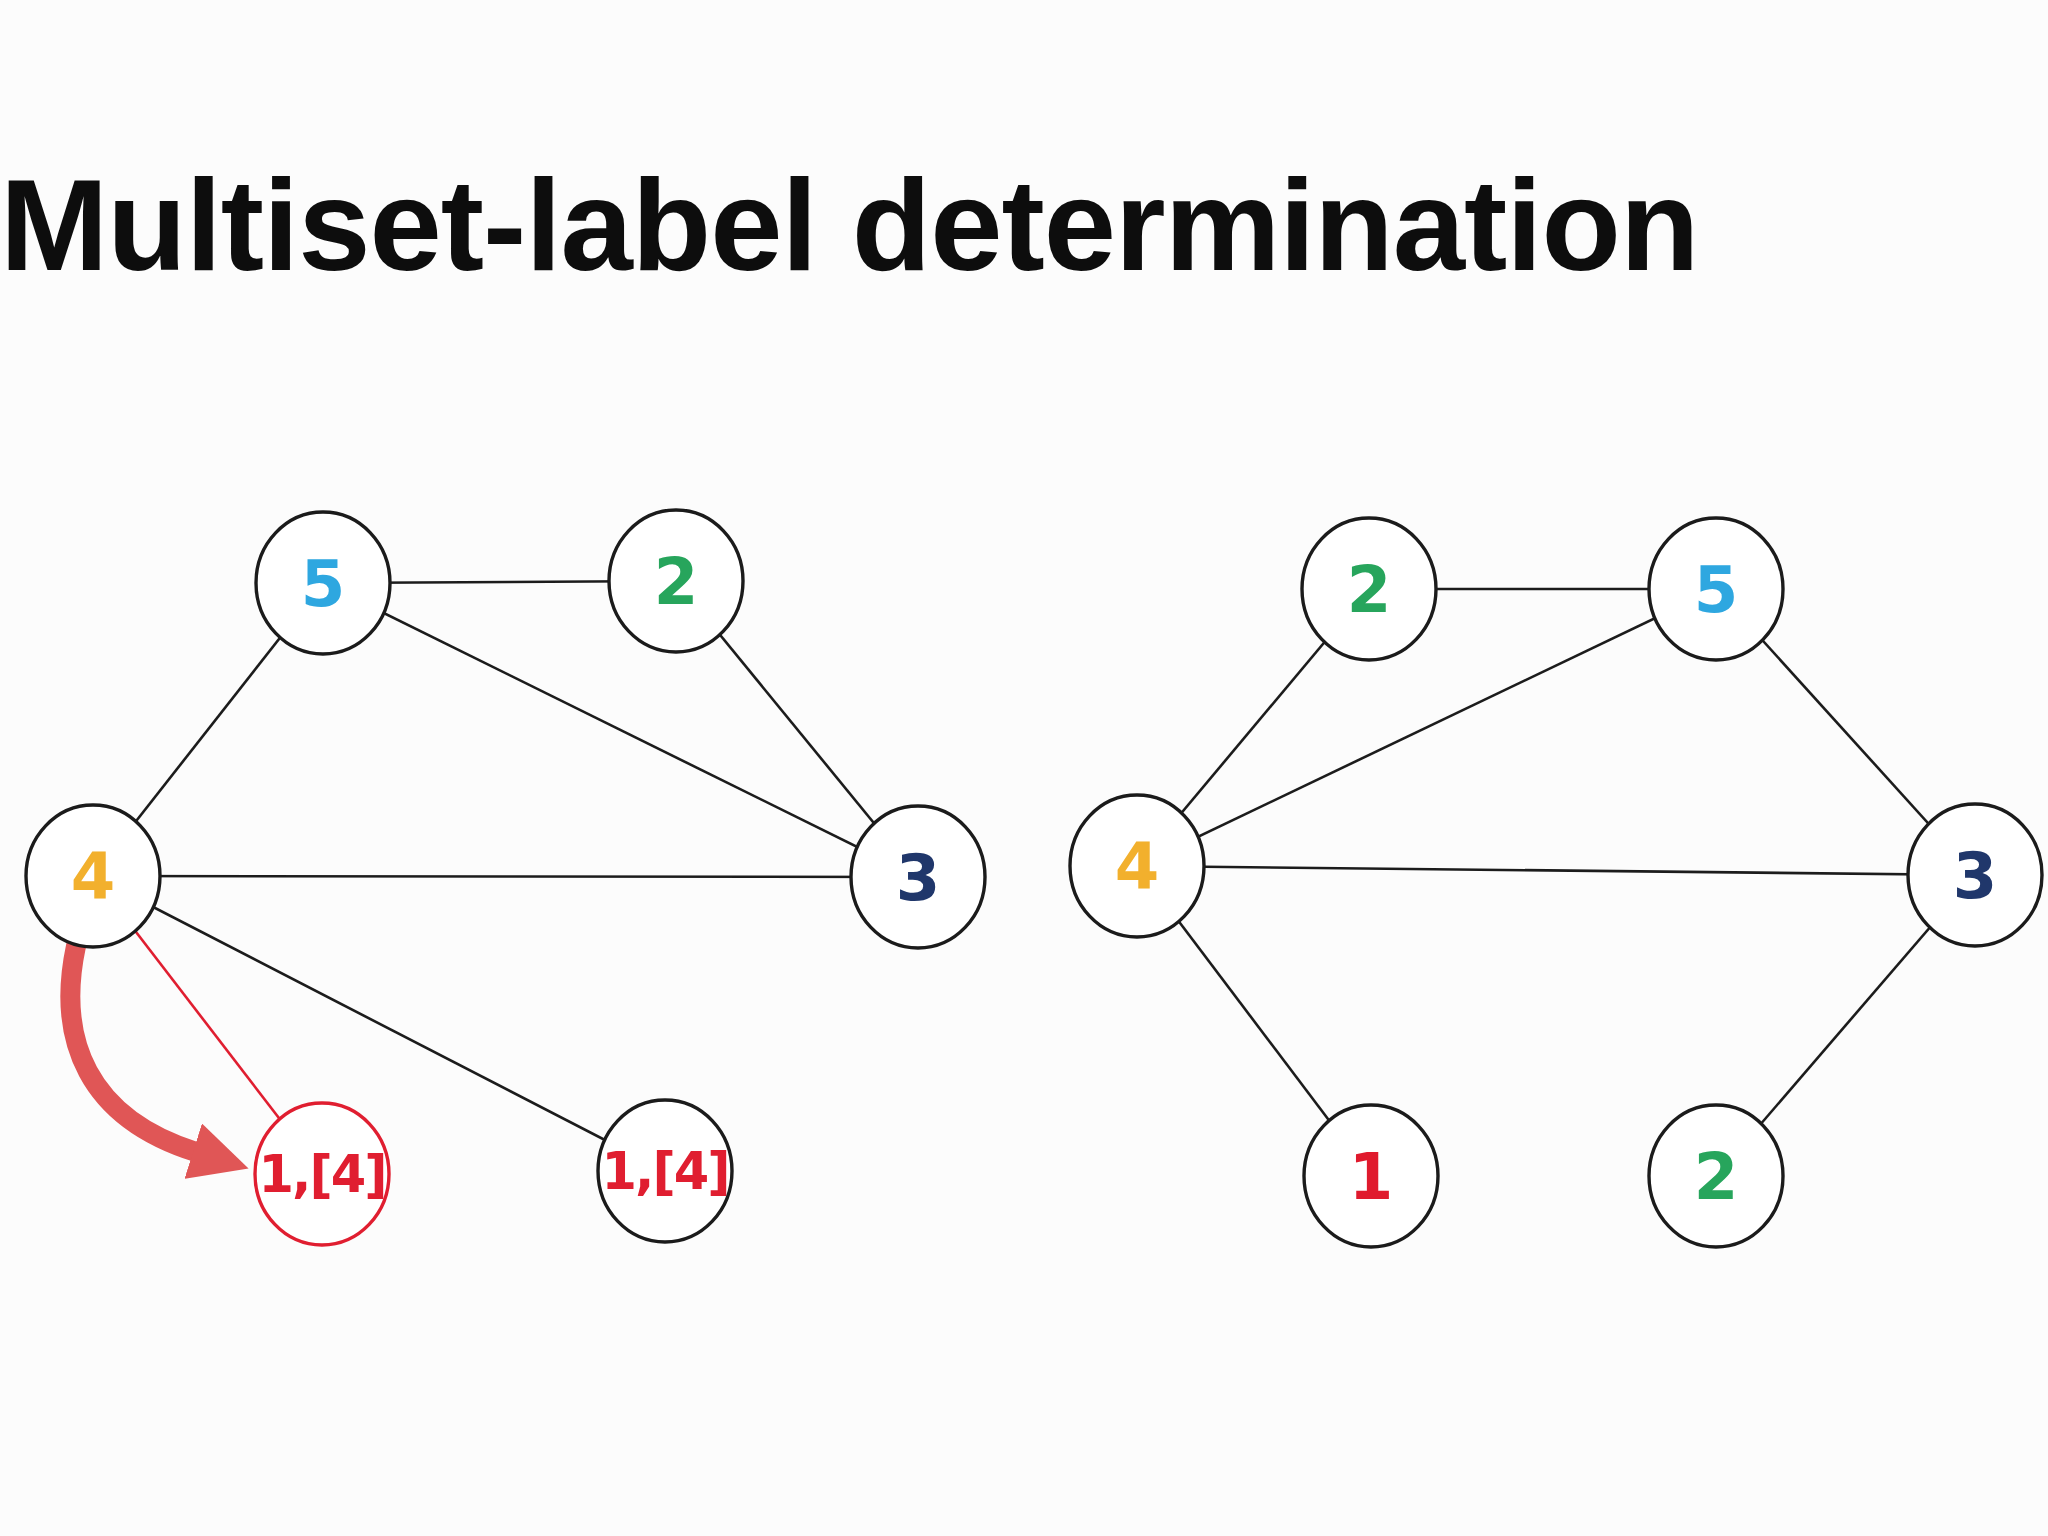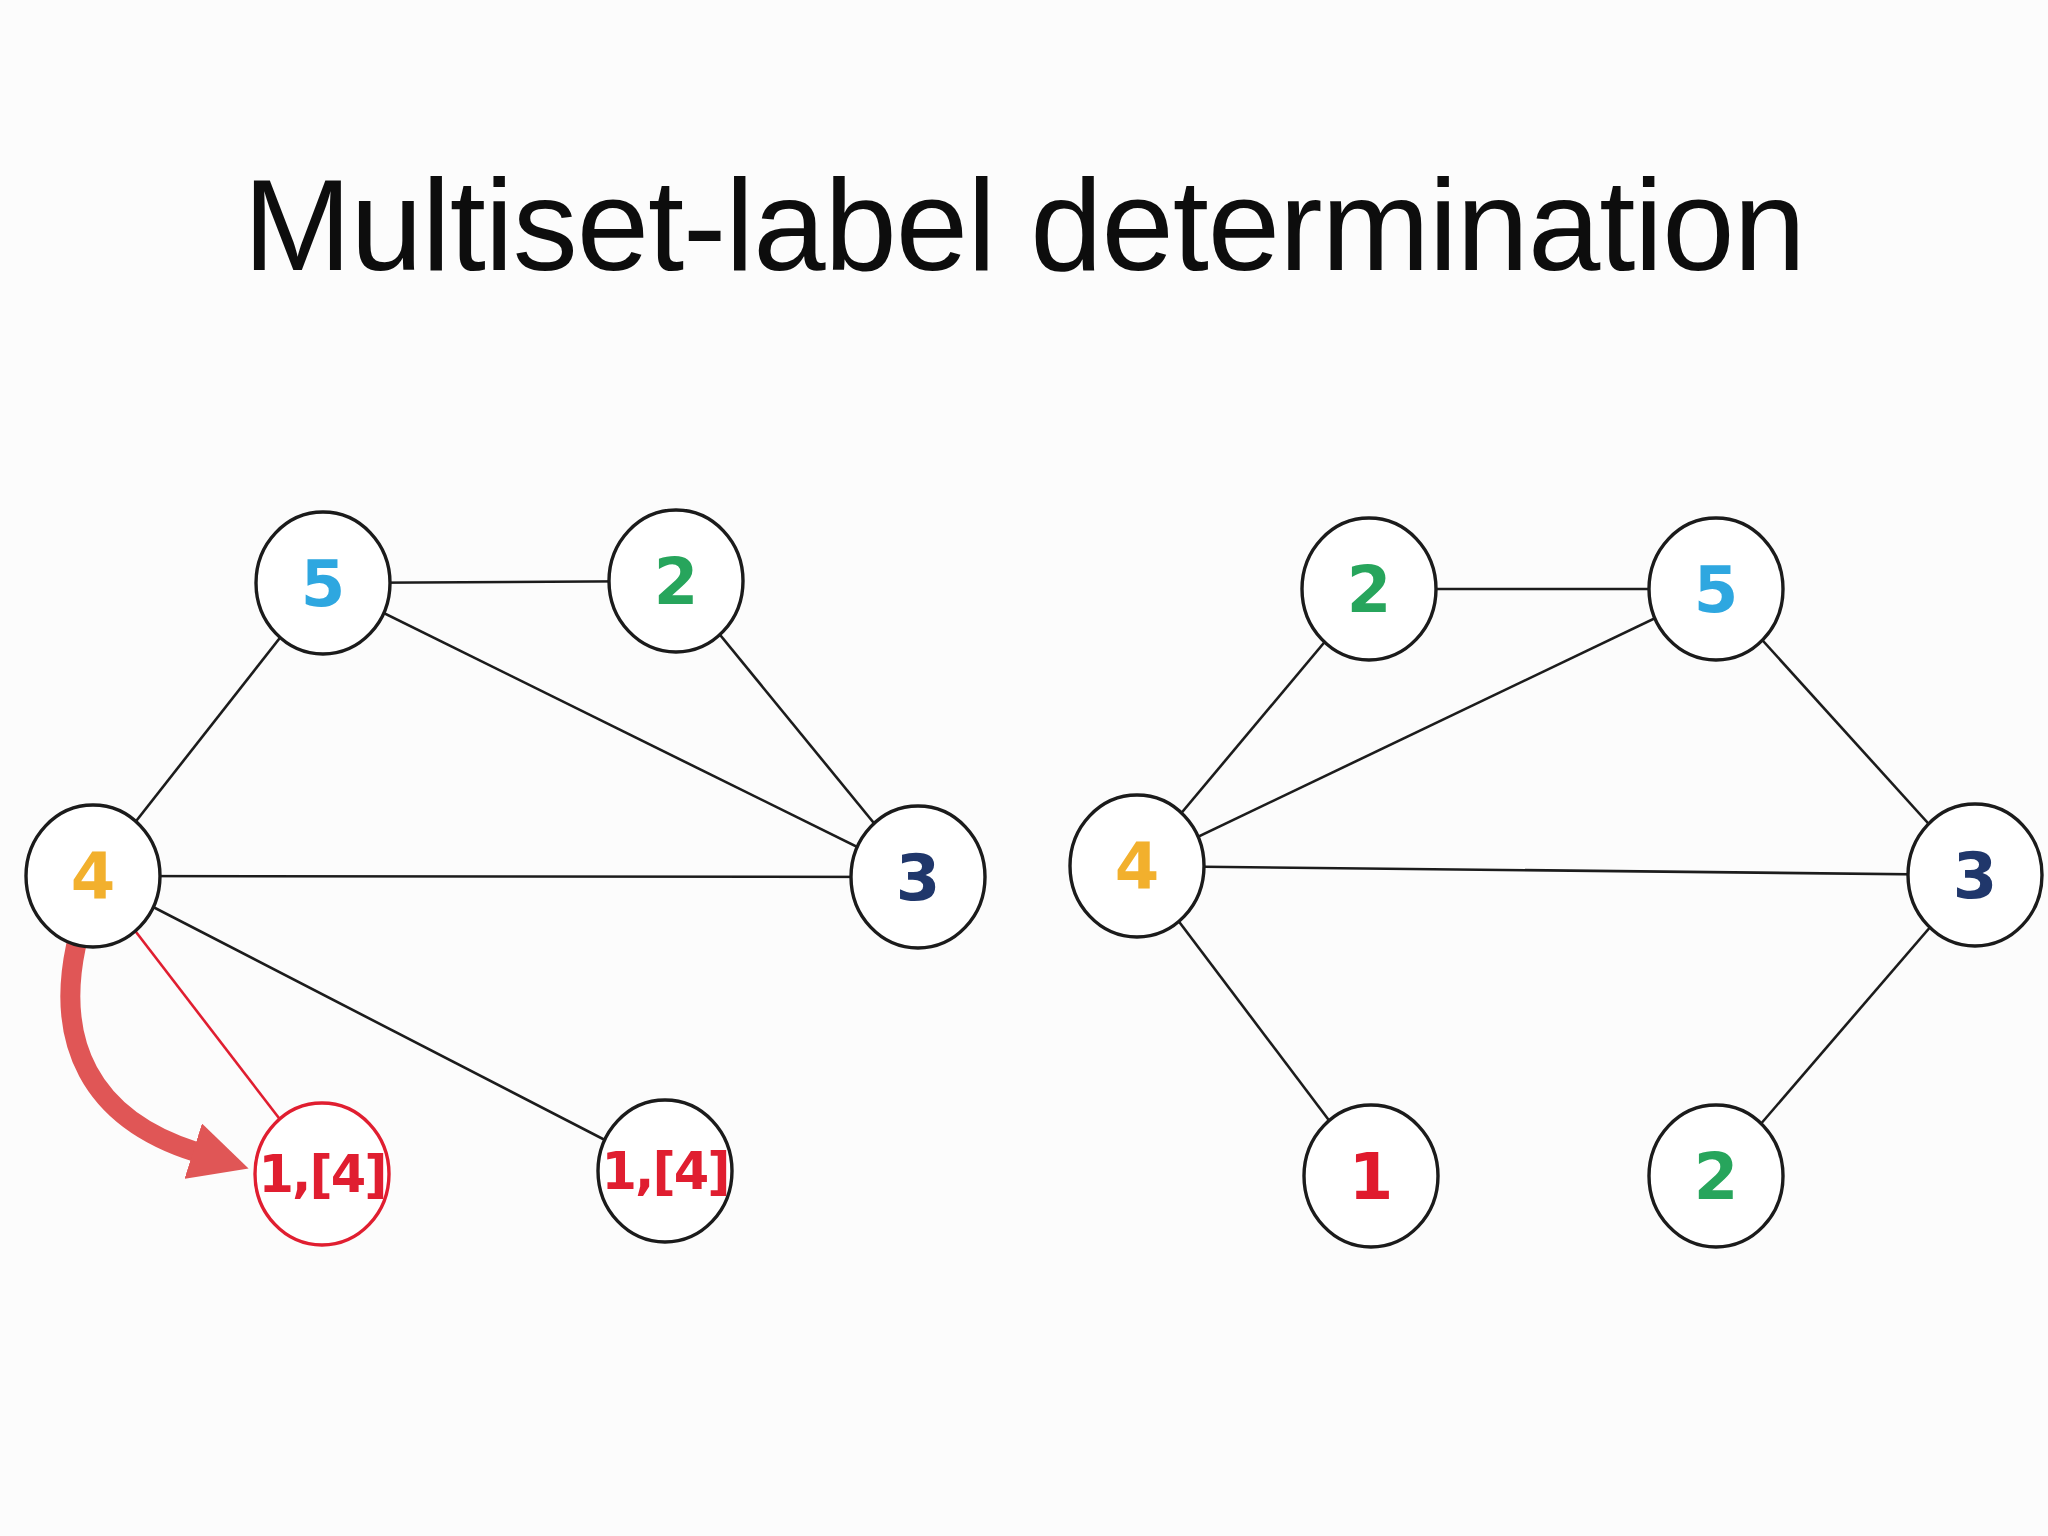--- a/index.html
+++ b/index.html
@@ -1,20 +1,20 @@
 <!DOCTYPE html>
 <html><head>
 <meta charset="utf-8">
 <style>
   html,body{margin:0;padding:0;}
   body{width:2048px;height:1536px;background:#fcfcfc;overflow:hidden;
        font-family:"Liberation Sans", sans-serif;}
   .slide{position:relative;width:2048px;height:1536px;background:#fcfcfc;}
-  .title{position:absolute;top:160px;left:0;width:2048px;text-align:center;
-         font-size:130px;line-height:1;font-weight:400;color:#0d0d0d;
+  .title{position:absolute;top:160px;left:0;width:2048px;text-align:left;
+         font-size:130px;line-height:1;font-weight:700;color:#0d0d0d;
          letter-spacing:-1px;white-space:nowrap;}
   .canvas{position:absolute;left:0;top:0;}
   text.node-label{font-family:"DejaVu Sans", sans-serif;font-weight:bold;
                   text-anchor:middle;}
   text.single{font-size:64px;}
   text.multi{font-size:51px;letter-spacing:-2px;}
 </style>
 </head>
 <body>
 

